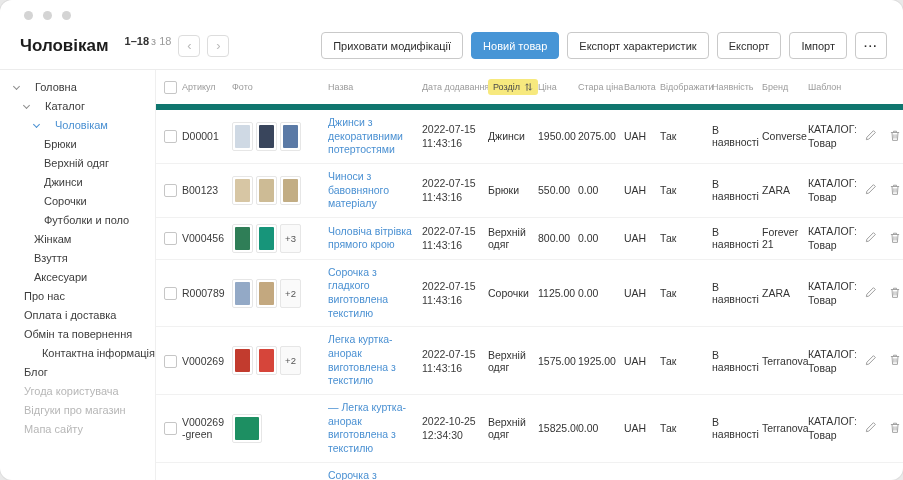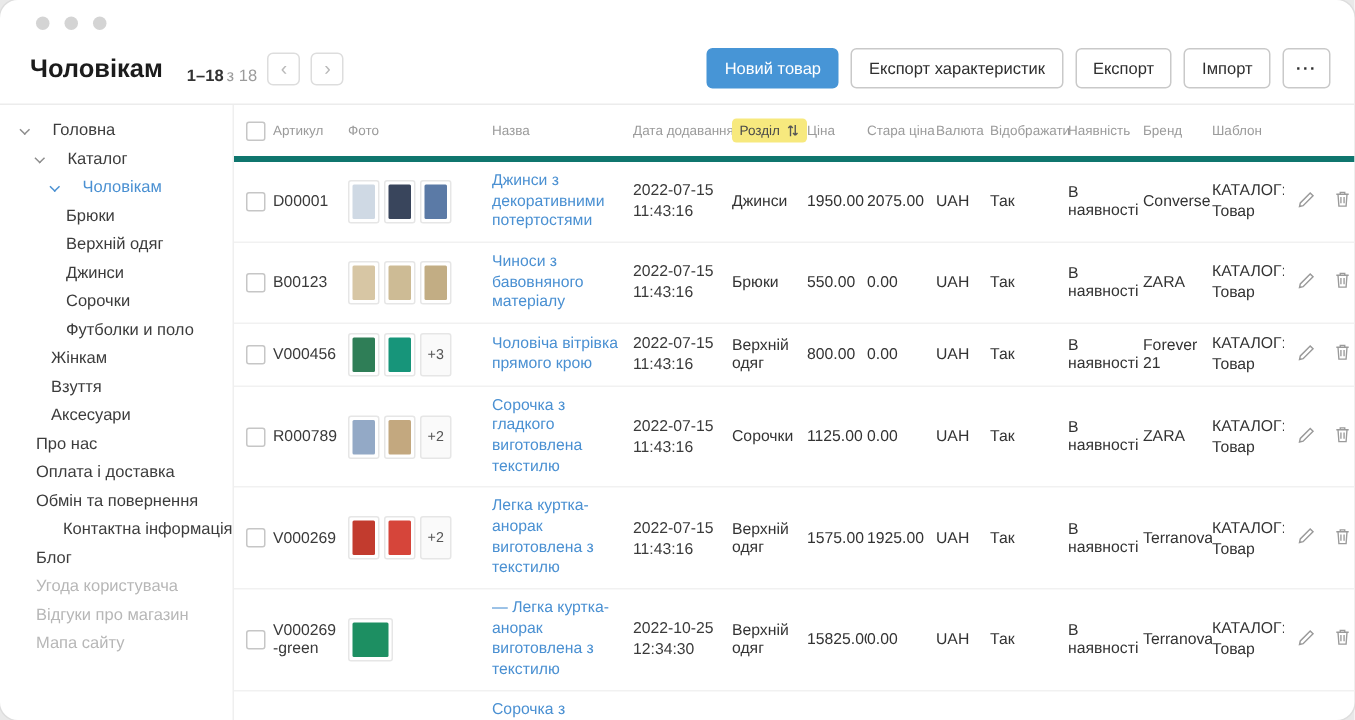--- a/index.html
+++ b/index.html
@@ -3,39 +3,39 @@
 <meta charset="utf-8">
 <style>
   *{box-sizing:border-box;margin:0;padding:0}
   html,body{width:903px;height:480px;overflow:hidden}
   body{background:#e9e9e9;font-family:"Liberation Sans",sans-serif}
   .window{position:absolute;inset:0;background:#fff;border-radius:12px;overflow:hidden;box-shadow:0 0 0 1px #ddd}
   .titlebar{height:30px;display:flex;align-items:center;gap:10px;padding-left:24px}
   .dot{width:9px;height:9px;border-radius:50%;background:#d4d4d4}
   .header{display:flex;align-items:center;gap:16px;padding:2px 16px 10px 20px;border-bottom:1px solid #ececec}
   .title{font-size:17px;font-weight:bold;color:#1c1c1c}
-  .pag{display:flex;align-items:flex-end;gap:7px;font-size:11px;color:#333}
+  .pag{display:flex;align-items:flex-start;gap:7px;font-size:11px;color:#333}
   .pag b{font-weight:bold}
   .pag .total{color:#9b9b9b;margin-left:2px}
   .pagebtn{width:22px;height:22px;border:1px solid #ddd;border-radius:4px;background:#fff;color:#b9b9b9;font-size:13px;line-height:18px;text-align:center;cursor:pointer}
   .spacer{flex:1}
   .actions{display:flex;gap:8px;align-items:center}
   .btn{height:27px;padding:0 11px;border:1px solid #c9c9c9;border-radius:4px;background:#fff;font-size:11px;color:#2e2e2e;font-family:inherit;cursor:pointer;white-space:nowrap}
   .btn-primary{background:#4795d6;border-color:#4795d6;color:#fff}
   .btn-more{font-weight:bold;letter-spacing:1px;padding:0 8px}
   .content{display:flex;height:410px}
   .sidebar{width:155px;padding:8px 0 0 8px;overflow:hidden;flex:none}
   .nav-item{display:flex;align-items:center;gap:16px;font-size:11px;color:#3c3c3c;line-height:19px;cursor:pointer;white-space:nowrap}
   .nav-item.active{color:#4a90d2}
   .nav-item.muted{color:#b7b7b7}
   .chev{width:5px;height:5px;border-left:1.2px solid #8d8d8d;border-bottom:1.2px solid #8d8d8d;transform:rotate(-45deg);margin-top:-3px;flex:none}
   .nav-item.active .chev{border-color:#4a90d2}
   .main{flex:1;border-left:1px solid #efefef;overflow:hidden}
   table{width:100%;border-collapse:collapse;table-layout:fixed}
-  th{font-size:9px;color:#9b9b9b;font-weight:normal;text-align:left;padding:9px 4px 9px 0;border-bottom:4px solid #0f766e;white-space:nowrap}
+  th{font-size:9px;color:#9b9b9b;font-weight:normal;text-align:left;padding:9px 4px 9px 0;border-bottom:6px solid #0f766e;white-space:nowrap}
   td{font-size:10.5px;color:#333;padding:6px 6px 6px 0;border-bottom:1px solid #f1f1f1;vertical-align:middle;overflow:hidden}
   .c-check{padding-left:8px}
   input[type=checkbox]{appearance:none;-webkit-appearance:none;width:13px;height:13px;border:1px solid #c6c6c6;border-radius:2px;background:#fff;cursor:pointer;vertical-align:middle}
   .c-article{word-break:break-all;color:#3a3a3a}
   .photos{display:flex;gap:3px;align-items:center}
   .thumb{width:21px;height:29px;border:1px solid #e6e6e6;border-radius:2px;background:#fff;padding:2px;display:flex;flex:none}
   .thumb.wide{width:30px}
   .thumb i{flex:1;border-radius:1px}
   .thumb.badge{align-items:center;justify-content:center;font-size:9.5px;color:#555;background:#fafafa;padding:0}
   .name-link{color:#4a90d2;cursor:pointer;line-height:1.3;display:block}
@@ -57,20 +57,21 @@
 
   <div class="header">
     <span class="title">Чоловікам</span>
     <div class="pag">
       <span><b>1–18</b><span class="total">з 18</span></span>
       <button class="pagebtn">‹</button>
       <button class="pagebtn">›</button>
     </div>
     <div class="spacer"></div>
     <div class="actions">
+        <button class="btn">Приховати модифікації</button>
         <button class="btn btn-primary">Новий товар</button>
         <button class="btn">Експорт характеристик</button>
         <button class="btn">Експорт</button>
         <button class="btn">Імпорт</button>
         <button class="btn btn-more">···</button>
       </div>
   </div>
 
   <div class="content">
     <aside class="sidebar">

